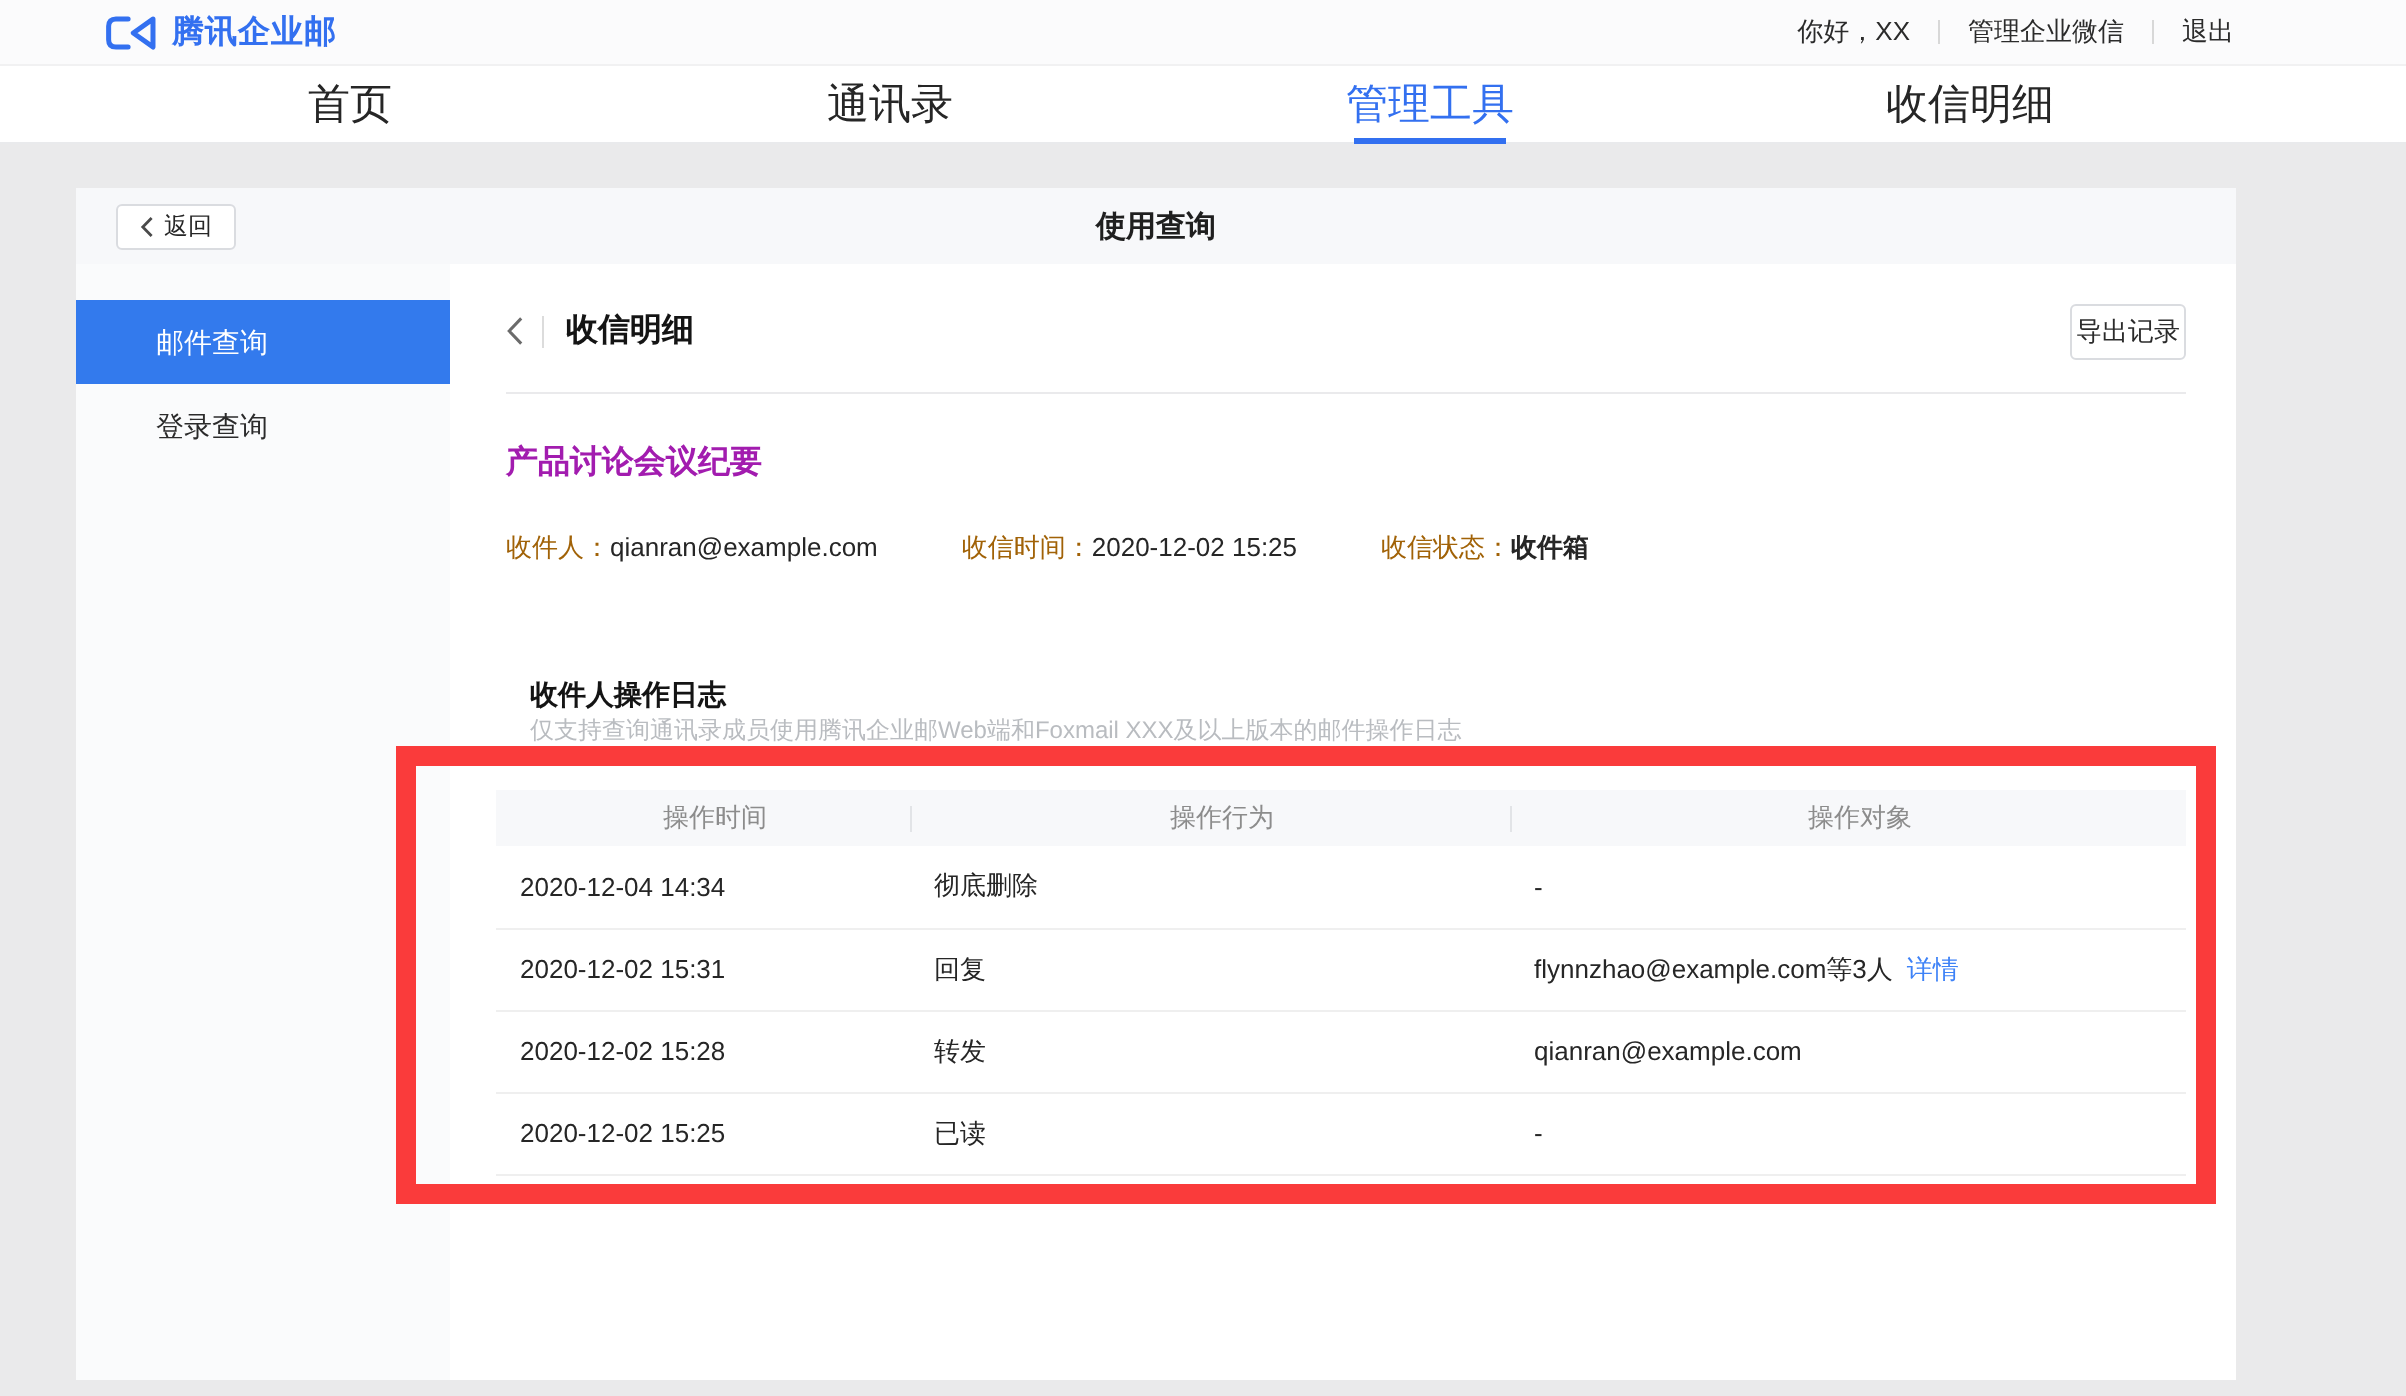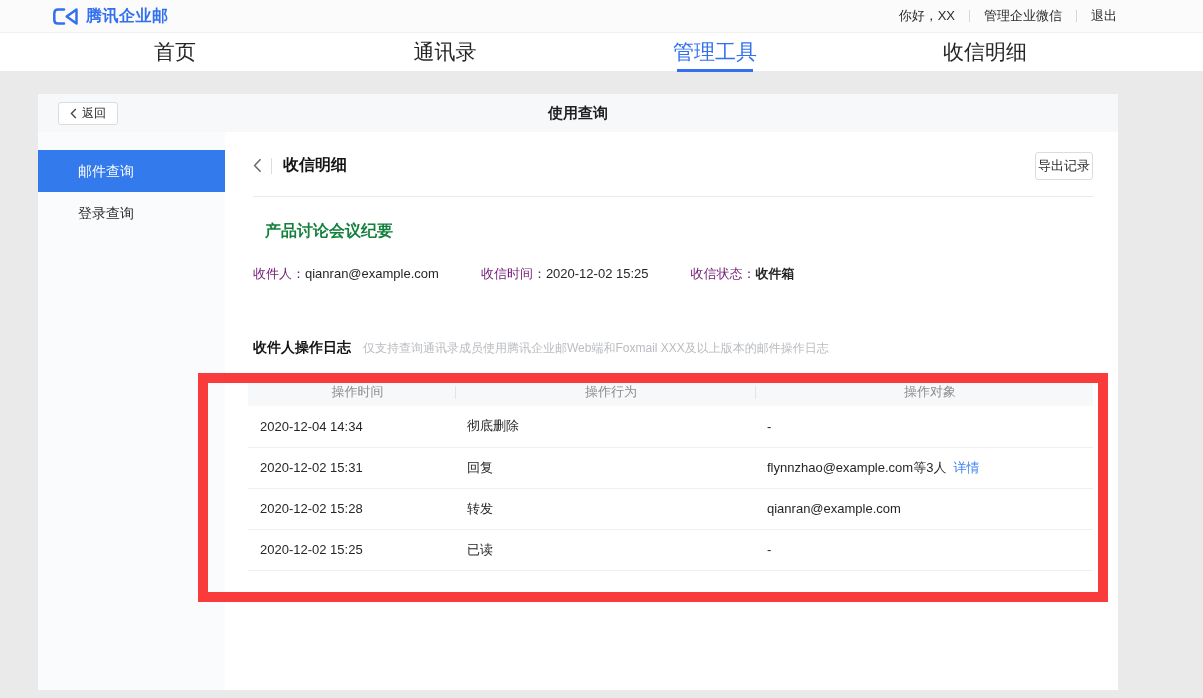--- a/index.html
+++ b/index.html
@@ -69,27 +69,27 @@
   .detail-header { margin:20px 25px 0 28px; height:27px; display:flex; align-items:center; }
   .chev-divider { width:1px; height:16px; background:#dcdcdc; margin:0 11px 0 9px; }
   .detail-title { font-size:16px; font-weight:700; color:#141414; }
   .export-btn {
     margin-left:auto; height:28px; padding:0 2px;
     display:flex; align-items:center;
     background:#fff; border:1px solid #dadce0; border-radius:3px;
     font-size:13px; color:#2b2b2b; cursor:pointer;
   }
   .rule { height:1px; background:#eaeaec; margin:17px 25px 0 28px; }
-  .subject { margin:24px 25px 0 40px; font-size:16px; font-weight:700; color:#15803d; }
+  .subject { margin:24px 25px 0 28px; font-size:16px; font-weight:700; color:#a21caf; }
   .meta-row { margin:23px 25px 0 28px; display:flex; align-items:center; font-size:13px; }
   .meta-item { margin-right:42px; }
-  .meta-label { color:#701a75; }
+  .meta-label { color:#a16207; }
   .meta-value { color:#262626; }
   .meta-item.status .meta-value { font-weight:700; }
-  .section-row { margin:56px 25px 0 28px; display:flex; align-items:baseline; }
+  .section-row { margin:56px 25px 0 28px; display:flex; align-items:baseline;flex-direction:column; }
   .section-title { font-size:14px; font-weight:700; color:#141414; }
   .section-note { font-size:12px; color:#b9bcc0; margin-left:12px; }
   
   .log-table { margin:21px 25px 0 23px; width:845px; border-collapse:collapse; }
   .log-table th {
     background:#f7f8fa; height:28px; text-align:center; padding-left:12px;
     font-size:13px; font-weight:400; color:#8c8c8c; position:relative;
   }
   .log-table th:not(:first-child)::before {
     content:""; position:absolute; left:0; top:8px; width:1px; height:13px; background:#e2e4e7;

